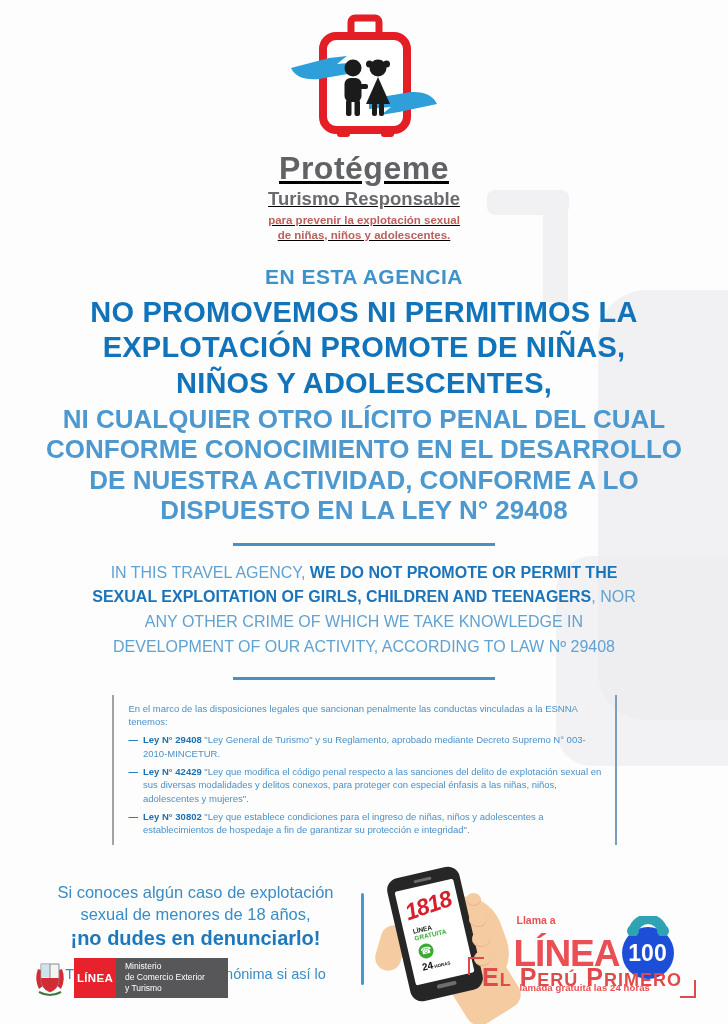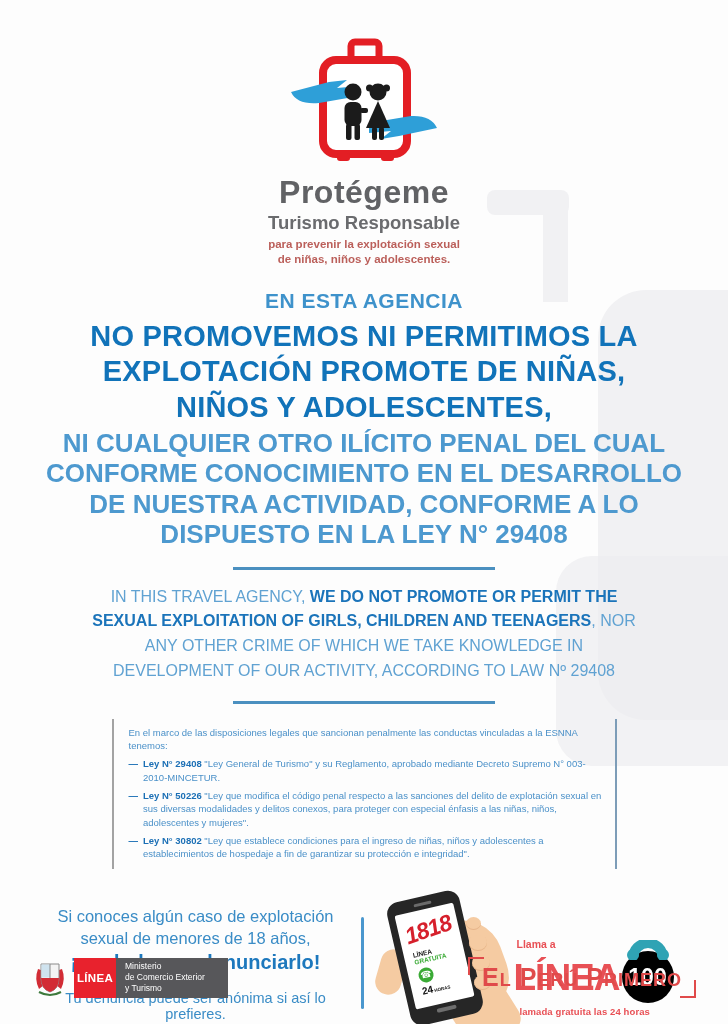--- a/index.html
+++ b/index.html
@@ -10,21 +10,21 @@
   
   .wm { position:absolute; background:#f1f1f3; z-index:0; }
   .wm-handle-top { left:487px; top:190px; width:82px; height:25px; border-radius:8px; }
   .wm-handle-stem { left:543px; top:206px; width:25px; height:96px; }
   .wm-body { left:598px; top:290px; width:280px; height:430px; border-radius:48px; }
   .wm-body2 { left:556px; top:556px; width:250px; height:210px; border-radius:36px; background:#ededf0; opacity:.7; }
 
   .content { position:relative; z-index:1; text-align:center; }
 
   
-  .logo-block { padding-top:36px; }
+  .logo-block { padding-top:12px;text-decoration:underline; }
   .logo-name { font-size:32px; font-weight:700; color:#616265; letter-spacing:.5px; margin-top:2px; }
   .logo-sub { font-size:18.5px; font-weight:700; color:#6a6b6e; margin-top:1px; }
   .logo-tagline { font-size:11.5px; font-weight:700; color:#bb5f5a; line-height:1.3; margin-top:3px; }
 
   
   .headline-intro { margin-top:22px; font-size:21px; font-weight:700; color:#3e92cb; letter-spacing:.5px; }
   .headline-bold { margin-top:6px; font-size:29px; font-weight:800; color:#1173b9; line-height:1.22; letter-spacing:.2px; }
   .headline-light { margin-top:3px; font-size:26px; font-weight:700; color:#4d99cf; line-height:1.17; }
 
   .divider { width:262px; height:3px; background:#4b90c0; margin:17px auto 15px auto; border:0; }
@@ -70,21 +70,21 @@
   .f1 { left:96px; top:24px; width:15px; height:13px; }
   .f2 { left:99px; top:42px; width:18px; height:16px; }
   .f3 { left:102px; top:62px; width:18px; height:16px; }
   .f4 { left:104px; top:82px; width:17px; height:15px; }
 
   
   .l100 { width:178px; flex:none; text-align:left; color:#e85055; padding-top:10px; }
   .l100-llama { font-size:10.5px; font-weight:700; margin-left:3px;margin-top:19px; }
   .l100-row { display:flex; align-items:center; margin-top:1px; }
   .l100-linea { font-size:37px; font-weight:800; line-height:1; letter-spacing:-1px; }
-  .l100-circle { position:relative; width:52px; height:52px; margin-left:2px; background:#000000; border-radius:50%; color:#ffffff; font-size:23px; font-weight:800; display:flex; align-items:center; justify-content:center; flex:none; }
+  .l100-circle { position:relative; width:52px; height:52px; margin-left:2px; background:#1d4ed8; border-radius:50%; color:#ffffff; font-size:23px; font-weight:800; display:flex; align-items:center; justify-content:center; flex:none; }
   .l100-handset { position:absolute; top:-11px; left:50%; transform:translateX(-50%); }
   .l100-sub { font-size:9.5px; font-weight:700; margin-top:3px; letter-spacing:.1px; }
 
   
   .gov-footer { position:absolute; left:0; right:0; bottom:26px; display:flex; justify-content:space-between; align-items:center; padding:0 32px 0 34px; z-index:2; }
   .gov-left { display:flex; align-items:stretch; height:40px; }
   .escudo { margin-right:8px; align-self:center; }
   .peru-box { width:42px; background:#e8222d; color:#ffffff; font-size:11.5px; font-weight:700; display:flex; align-items:center; justify-content:center; letter-spacing:.3px; }
   .min-box { background:#57575a; color:#ffffff; font-size:8.5px; line-height:1.3; padding:4px 9px; display:flex; flex-direction:column; justify-content:center; min-width:112px; text-align:left; }
   .gov-right { position:relative; color:#e04a4a; font-weight:700; font-size:25px; font-variant:small-caps; letter-spacing:1px; padding:6px 14px; }
@@ -162,21 +162,21 @@
     <hr class="divider">
 
     <div class="legal-box">
       <div class="legal-intro">En el marco de las disposiciones legales que sancionan penalmente las conductas vinculadas a la ESNNA tenemos:</div>
       <div class="legal-item">
         <span class="dash">—</span>
         <p><b>Ley N° 29408</b><span> "Ley General de Turismo" y su Reglamento, aprobado mediante Decreto Supremo N° 003-2010-MINCETUR.</span></p>
       </div>
       <div class="legal-item">
         <span class="dash">—</span>
-        <p><b>Ley N° 50226</b><span> "Ley que modifica el código penal respecto a las sanciones del delito de explotación sexual en sus diversas modalidades y delitos conexos, para proteger con especial énfasis a las niñas, niños, adolescentes y mujeres".</span></p>
+        <p><b>Ley N° 42429</b><span> "Ley que modifica el código penal respecto a las sanciones del delito de explotación sexual en sus diversas modalidades y delitos conexos, para proteger con especial énfasis a las niñas, niños, adolescentes y mujeres".</span></p>
       </div>
       <div class="legal-item">
         <span class="dash">—</span>
         <p><b>Ley N° 30802</b><span> "Ley que establece condiciones para el ingreso de niñas, niños y adolescentes a establecimientos de hospedaje a fin de garantizar su protección e integridad".</span></p>
       </div>
     </div>
 
     <div class="denounce-row">
       <div class="denounce-text">
         <div class="dn-line">Si conoces algún caso de explotación</div>

